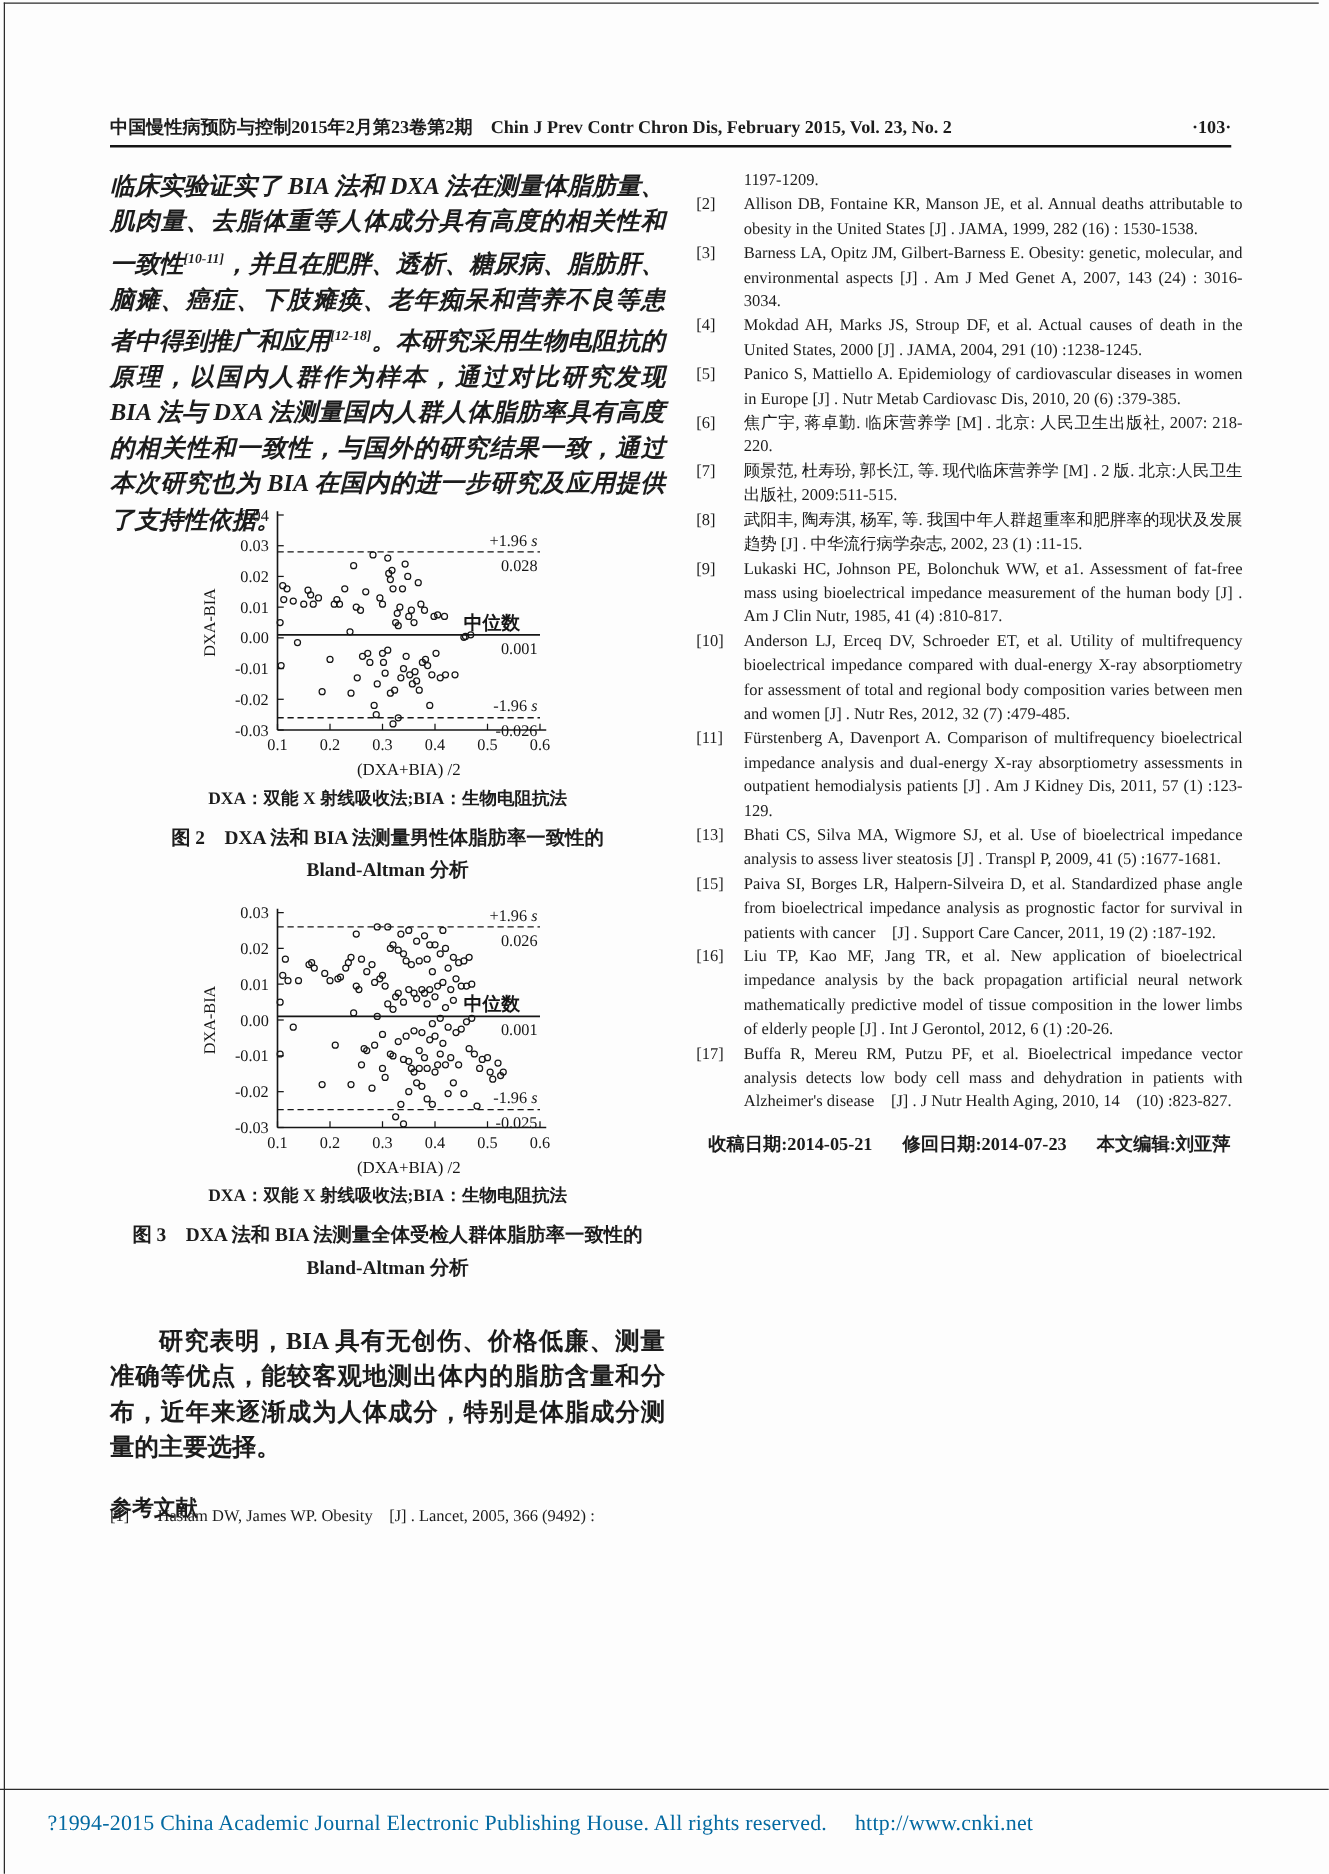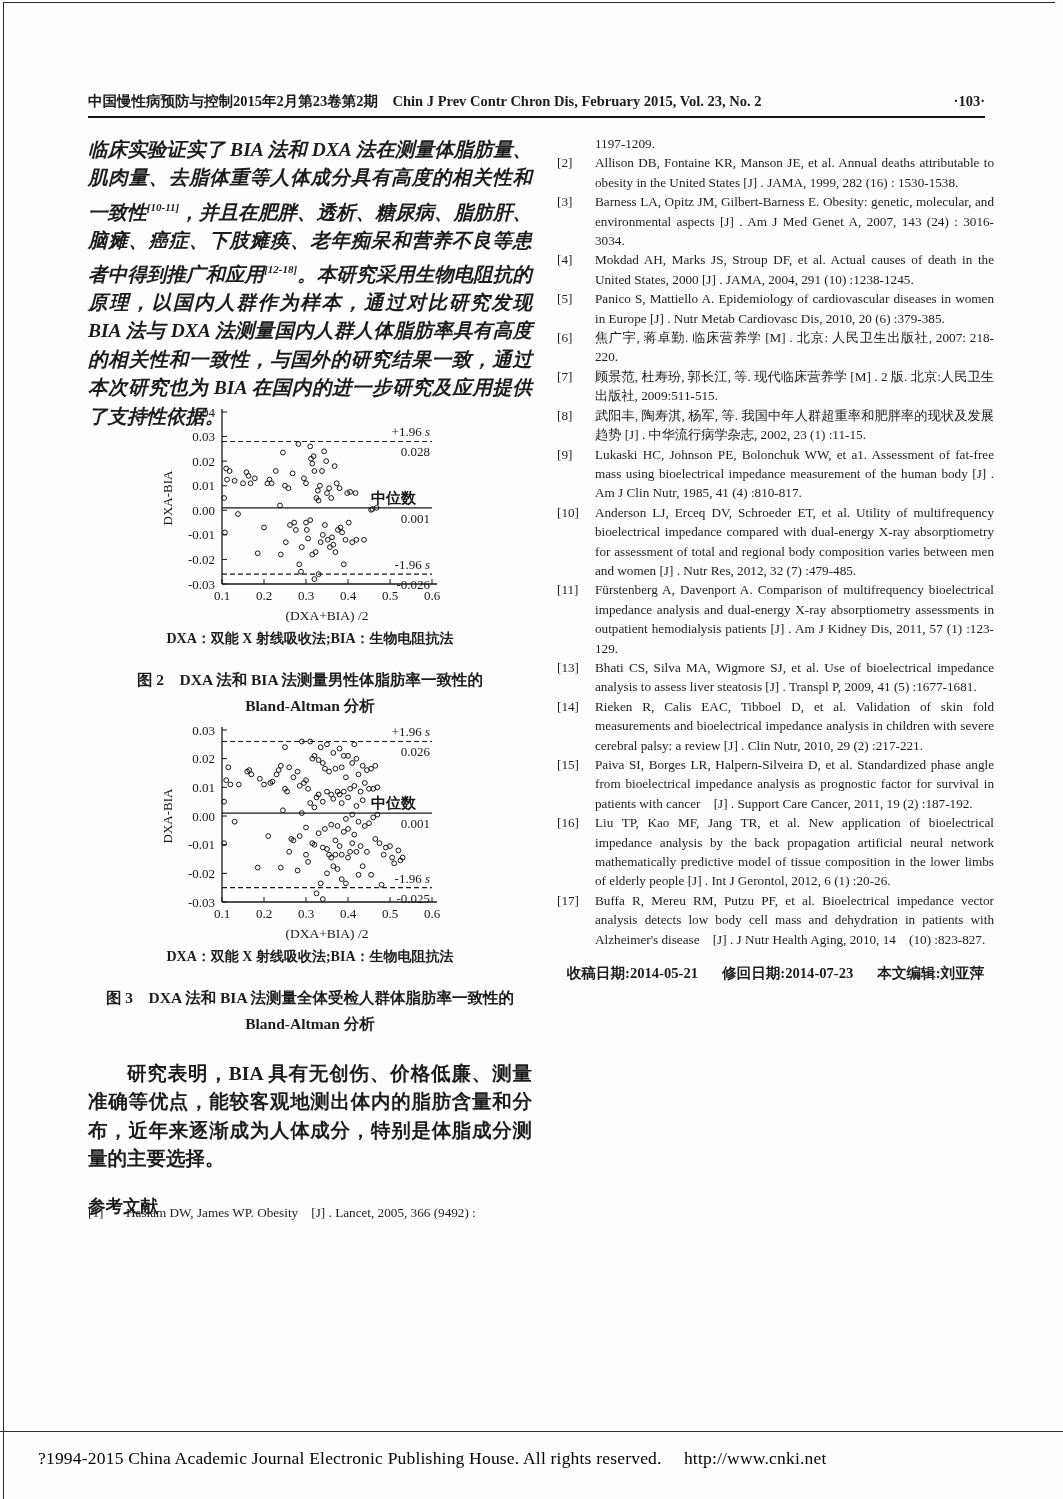--- a/index.html
+++ b/index.html
@@ -30,21 +30,21 @@
   .para sup{font-size:11px;font-weight:bold;}
 
   .fig{position:absolute;left:158px;width:360px;}
   #fig2{top:398px;}
   #fig3{top:716px;}
 
   .fig-caption{position:absolute;left:88px;width:444px;text-align:center;font-weight:bold;}
   #cap2{top:630px;}
   #cap3{top:948px;}
   .cap-note{font-size:14px;}
-  .cap-title{font-size:15.5px;margin-top:22px;}
+  .cap-title{font-size:15.5px;margin-top:12px;}
   .cap-subtitle{font-size:15.5px;margin-top:5px;}
 
   #refs-heading{
     position:absolute;left:88px;top:1194px;
     font-size:17.5px;font-weight:bold;
   }
   .ref-row{display:flex;font-size:13.2px;line-height:19.4px;}
   .ref-num{width:38px;flex:none;}
   .ref-text{flex:1;text-align:justify;}
   #ref1{position:absolute;left:88px;top:1203px;width:446px;}
@@ -448,36 +448,32 @@
       </div>
       <div class="ref-row">
         <div class="ref-num">[11]</div>
         <div class="ref-text">Fürstenberg A, Davenport A. Comparison of multifrequency bioelectrical impedance analysis and dual-energy X-ray absorptiometry assessments in outpatient hemodialysis patients [J] . Am J Kidney Dis, 2011, 57 (1) :123-129.</div>
       </div>
       <div class="ref-row">
         <div class="ref-num">[13]</div>
         <div class="ref-text">Bhati CS, Silva MA, Wigmore SJ, et al. Use of bioelectrical impedance analysis to assess liver steatosis [J] . Transpl P, 2009, 41 (5) :1677-1681.</div>
       </div>
       <div class="ref-row">
-        <div class="ref-num">[14]</div>
-        <div class="ref-text">Rieken R, Calis EAC, Tibboel D, et al. Validation of skin fold measurements and bioelectrical impedance analysis in children with severe cerebral palsy: a review [J] . Clin Nutr, 2010, 29 (2) :217-221.</div>
-      </div>
-      <div class="ref-row">
         <div class="ref-num">[15]</div>
         <div class="ref-text">Paiva SI, Borges LR, Halpern-Silveira D, et al. Standardized phase angle from bioelectrical impedance analysis as prognostic factor for survival in patients with cancer　[J] . Support Care Cancer, 2011, 19 (2) :187-192.</div>
       </div>
       <div class="ref-row">
         <div class="ref-num">[16]</div>
         <div class="ref-text">Liu TP, Kao MF, Jang TR, et al. New application of bioelectrical impedance analysis by the back propagation artificial neural network mathematically predictive model of tissue composition in the lower limbs of elderly people [J] . Int J Gerontol, 2012, 6 (1) :20-26.</div>
       </div>
       <div class="ref-row">
         <div class="ref-num">[17]</div>
         <div class="ref-text">Buffa R, Mereu RM, Putzu PF, et al. Bioelectrical impedance vector analysis detects low body cell mass and dehydration in patients with Alzheimer's disease　[J] . J Nutr Health Aging, 2010, 14　(10) :823-827.</div>
       </div>
     </div>
   <div id="dates-row">
     <span>收稿日期:2014-05-21</span>
     <span>修回日期:2014-07-23</span>
     <span>本文编辑:刘亚萍</span>
   </div>
 </div>
 
-<div id="page-footer" style="color: #000000;">?1994-2015 China Academic Journal Electronic Publishing House. All rights reserved.　 http://www.cnki.net</div>
+<div id="page-footer" style="color: #0369a1;">?1994-2015 China Academic Journal Electronic Publishing House. All rights reserved.　 http://www.cnki.net</div>
 
 </body></html>

